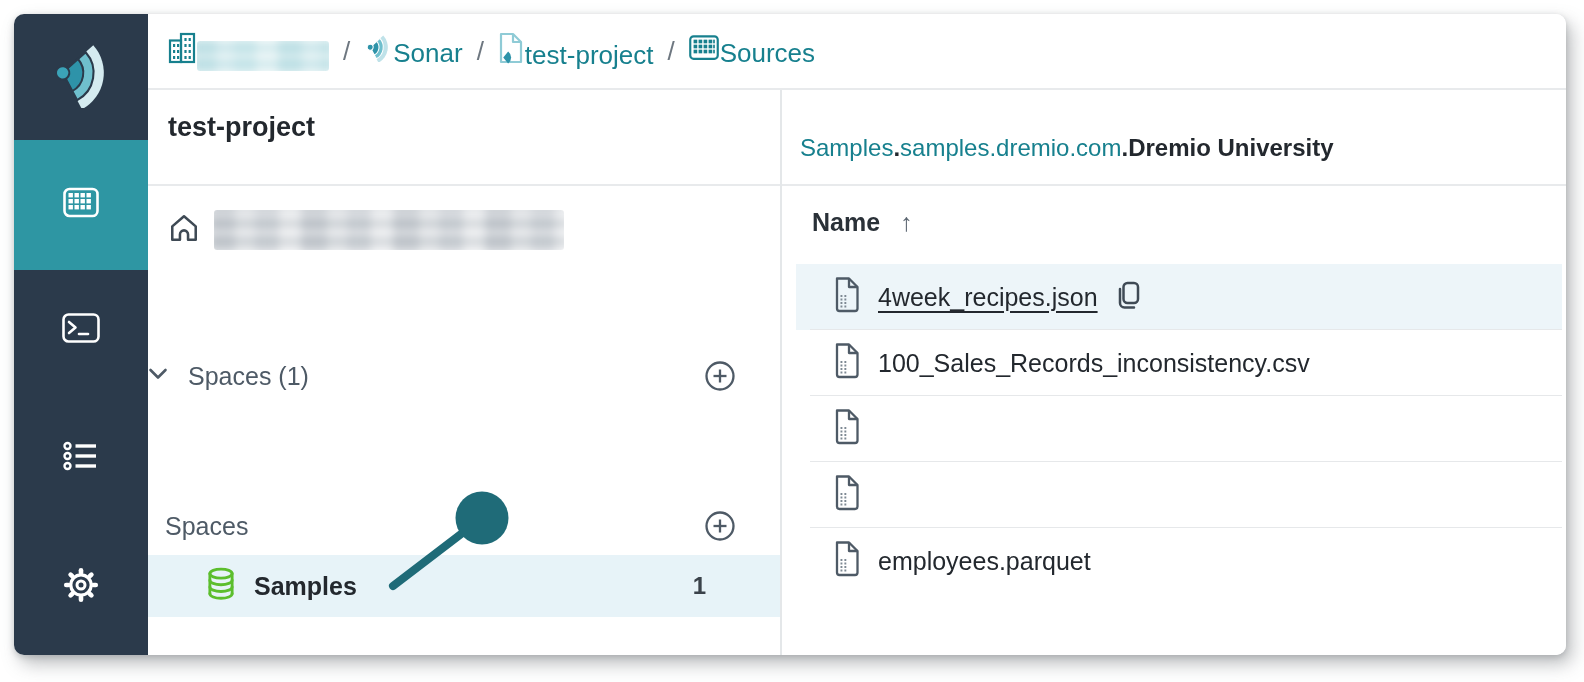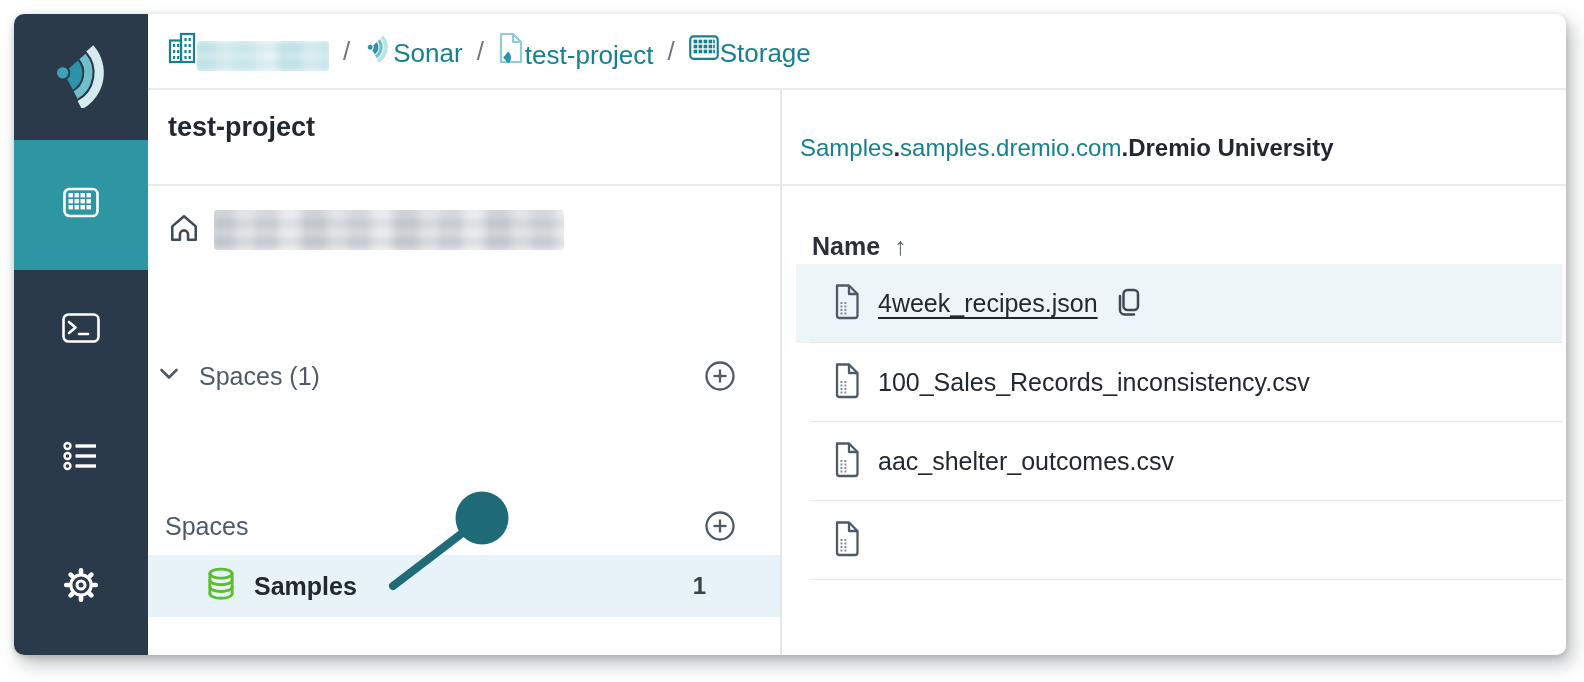--- a/index.html
+++ b/index.html
@@ -36,25 +36,25 @@
   .tree-label.bold{font-weight:700;color:#23282E;}
   .tree-count{position:absolute;right:74px;color:#5B6570;font-size:24px;}
   .plus-btn{position:absolute;right:44px;width:32px;height:32px;display:flex;align-items:center;justify-content:center;cursor:pointer;}
   .row-highlight{background:#E7F3F8;}
   
   .right-panel{position:absolute;left:768px;top:76px;width:784px;height:565px;background:#fff;}
   .rp-title{position:absolute;left:18px;top:44px;font-size:24px;white-space:nowrap;}
   .rp-title .lnk{color:#17808E;cursor:pointer;}
   .rp-title .blk{color:#23282E;font-weight:700;}
   .rp-divider{position:absolute;left:0;top:94px;width:100%;height:2px;background:#E8EAEC;}
-  .col-header{position:absolute;left:30px;top:118px;display:flex;align-items:center;gap:14px;cursor:pointer;margin-top:24px;}
+  .col-header{position:absolute;left:30px;top:118px;display:flex;align-items:center;gap:20px;cursor:pointer;}
   .col-header .name{font-size:25px;font-weight:600;color:#2A3138;}
   .col-header .arrow{font-size:25px;color:#5B6570;}
   .file-rows{position:absolute;left:14px;top:174px;width:766px;}
-  .file-row{position:relative;height:79px;display:flex;align-items:center;padding-left:34px;box-sizing:border-box;cursor:pointer;}
+  .file-row{position:relative;height:66px;display:flex;align-items:center;padding-left:34px;box-sizing:border-box;cursor:pointer;}
   .file-row .fname{font-size:25px;color:#23282E;margin-left:14px;}
   .file-row .fname.underline{text-decoration:underline;text-decoration-thickness:2px;text-underline-offset:5px;}
   .file-row .divider{position:absolute;left:14px;right:0;bottom:0;height:1.5px;background:#E6E8EA;}
   .file-row.hl{background:#EDF5F9;}
   .copy-btn{margin-left:14px;display:flex;align-items:center;cursor:pointer;}
   
   .annotation{position:absolute;left:0;top:0;width:1552px;height:641px;pointer-events:none;z-index:6;}
 </style>
 </head>
 <body>
@@ -223,40 +223,40 @@
                 <rect x="23.5" y="12" width="4.4" height="4.4"></rect>
                 <rect x="29" y="12" width="2" height="4.4"></rect>
             <rect x="5.5" y="18" width="4.4" height="4.4"></rect>
                 <rect x="11.5" y="18" width="4.4" height="4.4"></rect>
                 <rect x="17.5" y="18" width="4.4" height="4.4"></rect>
                 <rect x="23.5" y="18" width="4.4" height="4.4"></rect>
                 <rect x="29" y="18" width="2" height="4.4"></rect>
           </g>
         </svg>
       </span>
-      <span>Storage</span>
+      <span>Sources</span>
     </span>
   </header>
 
   <section class="left-panel">
     <div class="panel-title">test-project</div>
     <div class="title-divider"></div>
 
     <div class="tree-row" style="top:116px;height:48px;padding-left:20px;gap:14px;">
       <span>
         <svg width="32" height="32" viewBox="0 0 30 30">
           <path d="M4 26 V13.5 L15 4 L26 13.5 V26 H18.8 V21 a3.8 3.8 0 0 0 -7.6 0 V26 Z" fill="none" stroke="#3F4A55" stroke-width="2.4" stroke-linejoin="round"></path>
         </svg>
       </span>
       <span class="redact-wrap" style="width:350px;height:40px;">
             <span class="redact redact-gray"></span>
           </span>
     </div>
 
-    <div class="tree-row" style="top:266px;height:40px;padding-left:11px;gap:20px;">
+    <div class="tree-row" style="top:266px;height:40px;padding-left:0;gap:20px;">
       <span>
         <svg width="20" height="14" viewBox="0 0 20 14">
               <polyline points="2.5,3 10,10.5 17.5,3" fill="none" stroke="#4E5A66" stroke-width="2.6" stroke-linecap="round" stroke-linejoin="round"></polyline>
             </svg>
       </span>
       <span class="tree-label">Spaces (1)</span>
       <span class="plus-btn">
         <svg width="32" height="32" viewBox="0 0 32 32">
           <circle cx="16" cy="16" r="13.5" fill="none" stroke="#4E5A66" stroke-width="2.3"></circle>
           <line x1="16" y1="9.5" x2="16" y2="22.5" stroke="#4E5A66" stroke-width="2.3"></line>
@@ -377,40 +377,54 @@
             <path d="M7 3.5 H19 L27.5 12 V33.5 a2.5 2.5 0 0 1 -2.5 2.5 H9.5 A2.5 2.5 0 0 1 7 33.5 Z" fill="none" stroke="#4E5A66" stroke-width="2.3" stroke-linejoin="round"></path>
             <path d="M19 3.5 V12 H27.5" fill="none" stroke="#4E5A66" stroke-width="2.3" stroke-linejoin="round"></path>
             <g stroke="#7E8993" stroke-width="1.8" stroke-dasharray="1.9 2">
               <line x1="10.5" y1="21" x2="18" y2="21"></line>
                   <line x1="10.5" y1="24.5" x2="18" y2="24.5"></line>
               <line x1="10.5" y1="28" x2="18" y2="28"></line>
                   <line x1="10.5" y1="31.5" x2="18" y2="31.5"></line>
             </g>
           </svg>
         </span>
-        <span class="fname">aac_shelter_outcomes.csv</span>
         <span class="divider"></span>
       </div>
 
       <div class="file-row">
         <span>
           <svg width="34" height="40" viewBox="0 0 34 40">
             <path d="M7 3.5 H19 L27.5 12 V33.5 a2.5 2.5 0 0 1 -2.5 2.5 H9.5 A2.5 2.5 0 0 1 7 33.5 Z" fill="none" stroke="#4E5A66" stroke-width="2.3" stroke-linejoin="round"></path>
             <path d="M19 3.5 V12 H27.5" fill="none" stroke="#4E5A66" stroke-width="2.3" stroke-linejoin="round"></path>
             <g stroke="#7E8993" stroke-width="1.8" stroke-dasharray="1.9 2">
               <line x1="10.5" y1="21" x2="18" y2="21"></line>
                   <line x1="10.5" y1="24.5" x2="18" y2="24.5"></line>
               <line x1="10.5" y1="28" x2="18" y2="28"></line>
                   <line x1="10.5" y1="31.5" x2="18" y2="31.5"></line>
             </g>
           </svg>
         </span>
         <span class="divider"></span>
       </div>
 
+      <div class="file-row">
+        <span>
+          <svg width="34" height="40" viewBox="0 0 34 40">
+            <path d="M7 3.5 H19 L27.5 12 V33.5 a2.5 2.5 0 0 1 -2.5 2.5 H9.5 A2.5 2.5 0 0 1 7 33.5 Z" fill="none" stroke="#4E5A66" stroke-width="2.3" stroke-linejoin="round"></path>
+            <path d="M19 3.5 V12 H27.5" fill="none" stroke="#4E5A66" stroke-width="2.3" stroke-linejoin="round"></path>
+            <g stroke="#7E8993" stroke-width="1.8" stroke-dasharray="1.9 2">
+              <line x1="10.5" y1="21" x2="18" y2="21"></line>
+                  <line x1="10.5" y1="24.5" x2="18" y2="24.5"></line>
+              <line x1="10.5" y1="28" x2="18" y2="28"></line>
+                  <line x1="10.5" y1="31.5" x2="18" y2="31.5"></line>
+            </g>
+          </svg>
+        </span>
+        <span class="fname">employees.parquet</span>
+      </div>
 
     </div>
   </section>
 
   <svg class="annotation" viewBox="0 0 1552 641">
     <line x1="379" y1="572" x2="468" y2="504" stroke="#1F6B78" stroke-width="8" stroke-linecap="round"></line>
     <circle cx="468" cy="504" r="26.5" fill="#1F6B78"></circle>
   </svg>
 
 </div>

